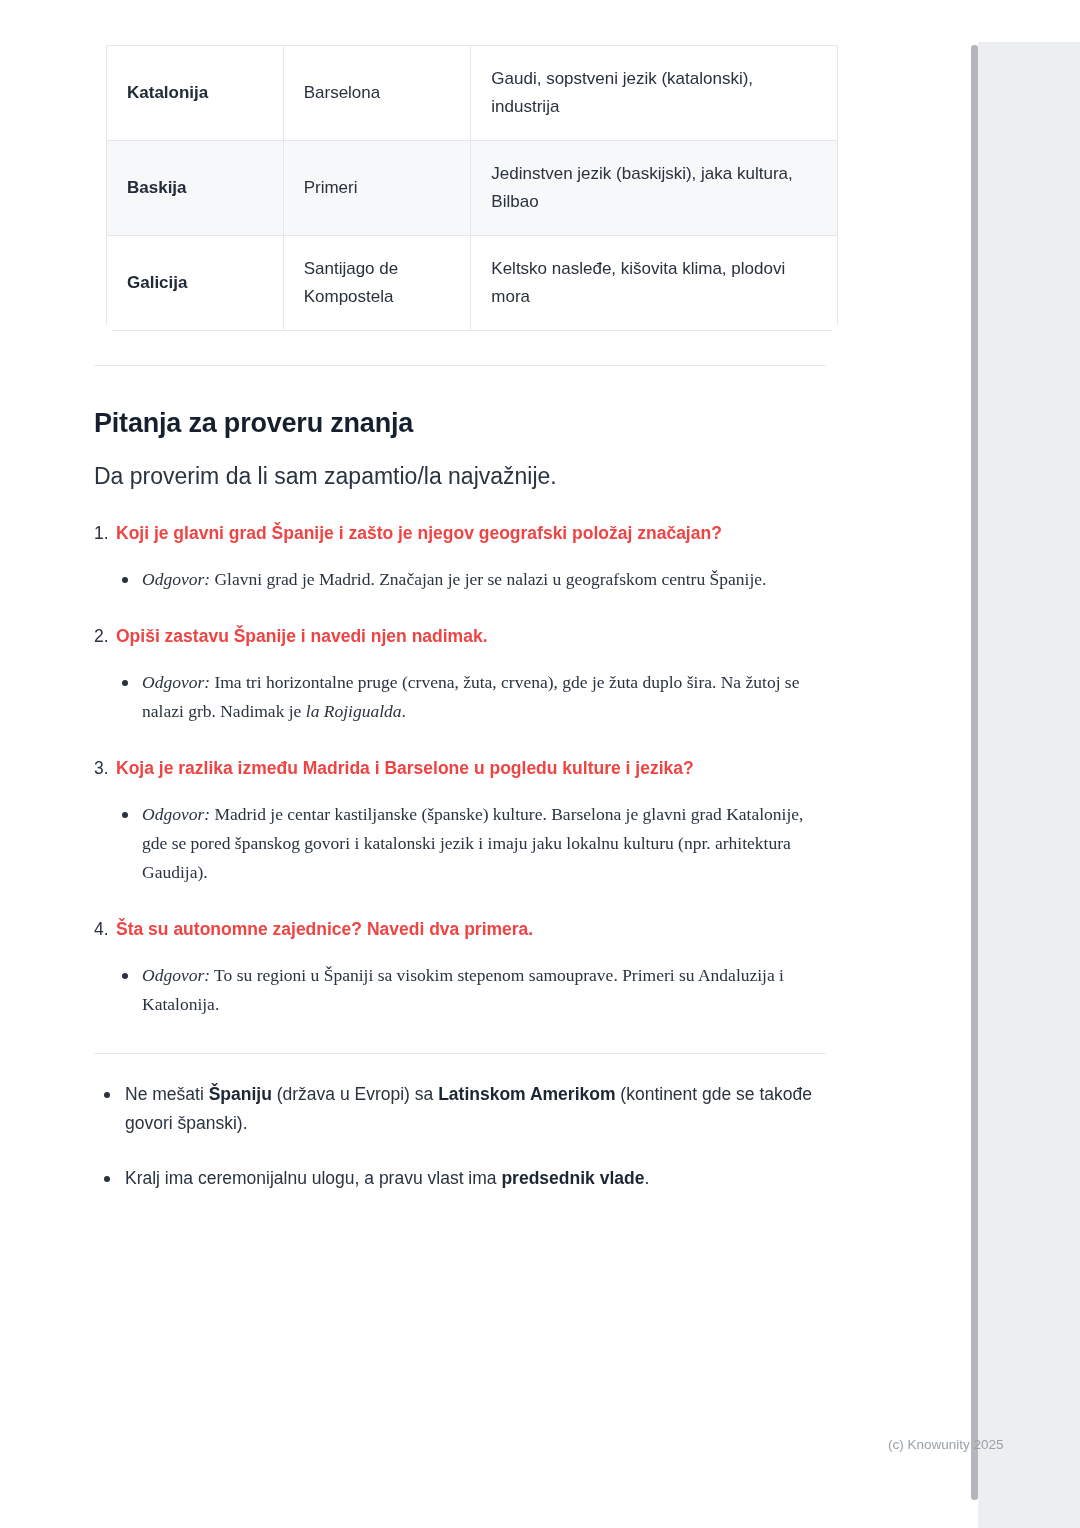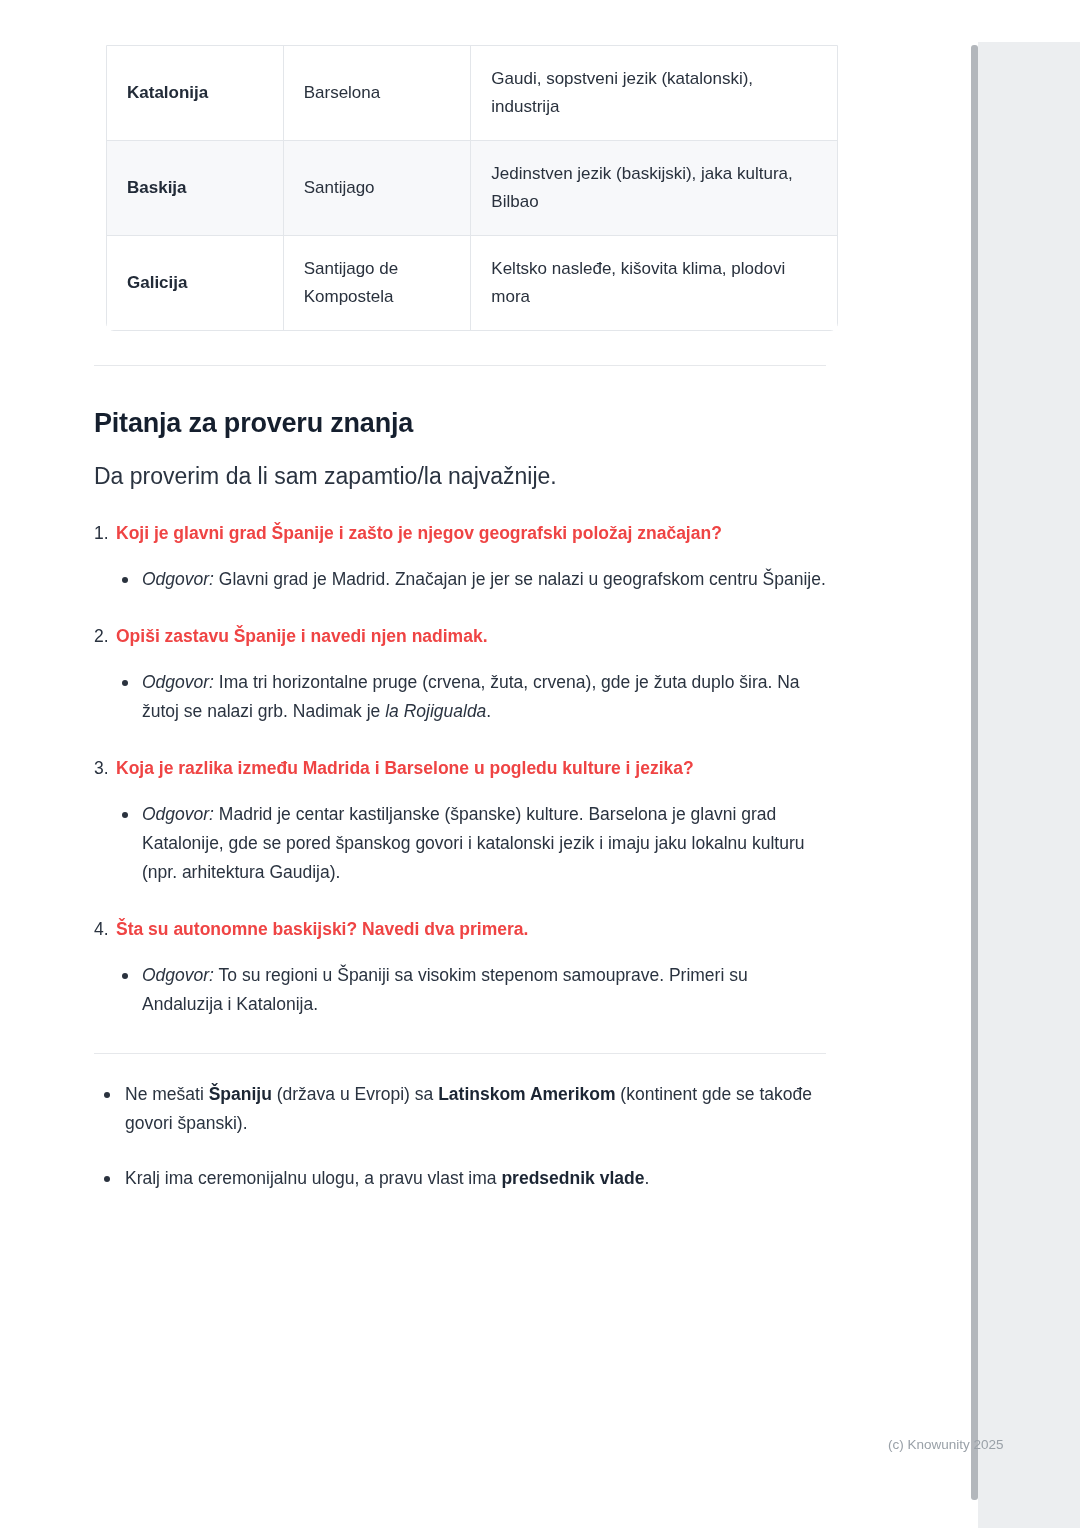--- a/index.html
+++ b/index.html
@@ -79,21 +79,21 @@
     text-align: justify;
   }
   .ansrow { display: flex; margin-top: 17px; }
   .dot {
     flex: none;
     width: 6px; height: 6px;
     border-radius: 50%;
     background: #2a323e;
     margin: 12px 14px 0 6px;
   }
-  p.ans { margin: 0; font-size: 17.5px; line-height: 29px; color: #2a3340; }
+  p.ans { margin: 0; font-size: 17.5px; line-height: 29px; color: #2a3340; font-family: Liberation Serif, serif; }
   em.odg { font-style: italic; }
   em.ital { font-style: italic; }
   .b { font-weight: 700; color: #1c2634; }
 
   
   ul.notes { list-style: none; margin: 26px 0 0 0; padding: 0; }
   li.note { display: flex; margin-top: 26px; }
   li.note .dot { margin: 12px 15px 0 10px; }
   p.note-text { margin: 0; font-size: 17.5px; line-height: 29px; color: #2a3340; }
 
@@ -130,21 +130,21 @@
 
   <table class="regions">
     <tbody>
       <tr>
         <td class="c1">Katalonija</td>
         <td class="c2">Barselona</td>
         <td class="c3">Gaudi, sopstveni jezik (katalonski), industrija</td>
       </tr>
       <tr>
         <td class="c1">Baskija</td>
-        <td class="c2">Santijago</td>
+        <td class="c2">Primeri</td>
         <td class="c3">Jedinstven jezik (baskijski), jaka kultura, Bilbao</td>
       </tr>
       <tr>
         <td class="c1">Galicija</td>
         <td class="c2">Santijago de Kompostela</td>
         <td class="c3">Keltsko nasleđe, kišovita klima, plodovi mora</td>
       </tr>
     </tbody>
   </table>
 
@@ -184,21 +184,21 @@
         <div class="ansrow">
           <span class="dot"></span>
           <p class="ans"><em class="odg">Odgovor:</em><span> Madrid je centar kastiljanske (španske) kulture. Barselona je glavni grad Katalonije, gde se pored španskog govori i katalonski jezik i imaju jaku lokalnu kulturu (npr. arhitektura Gaudija).</span><em class="ital"></em><span></span></p>
         </div>
       </div>
     </li>
 
     <li class="qi">
       <span class="num">4.</span>
       <div class="qbody">
-        <p class="q">Šta su autonomne baskijski? Navedi dva primera.</p>
+        <p class="q">Šta su autonomne zajednice? Navedi dva primera.</p>
         <div class="ansrow">
           <span class="dot"></span>
           <p class="ans"><em class="odg">Odgovor:</em><span> To su regioni u Španiji sa visokim stepenom samouprave. Primeri su Andaluzija i Katalonija.</span><em class="ital"></em><span></span></p>
         </div>
       </div>
     </li>
 
   </ol>
 
   <hr class="divider">

